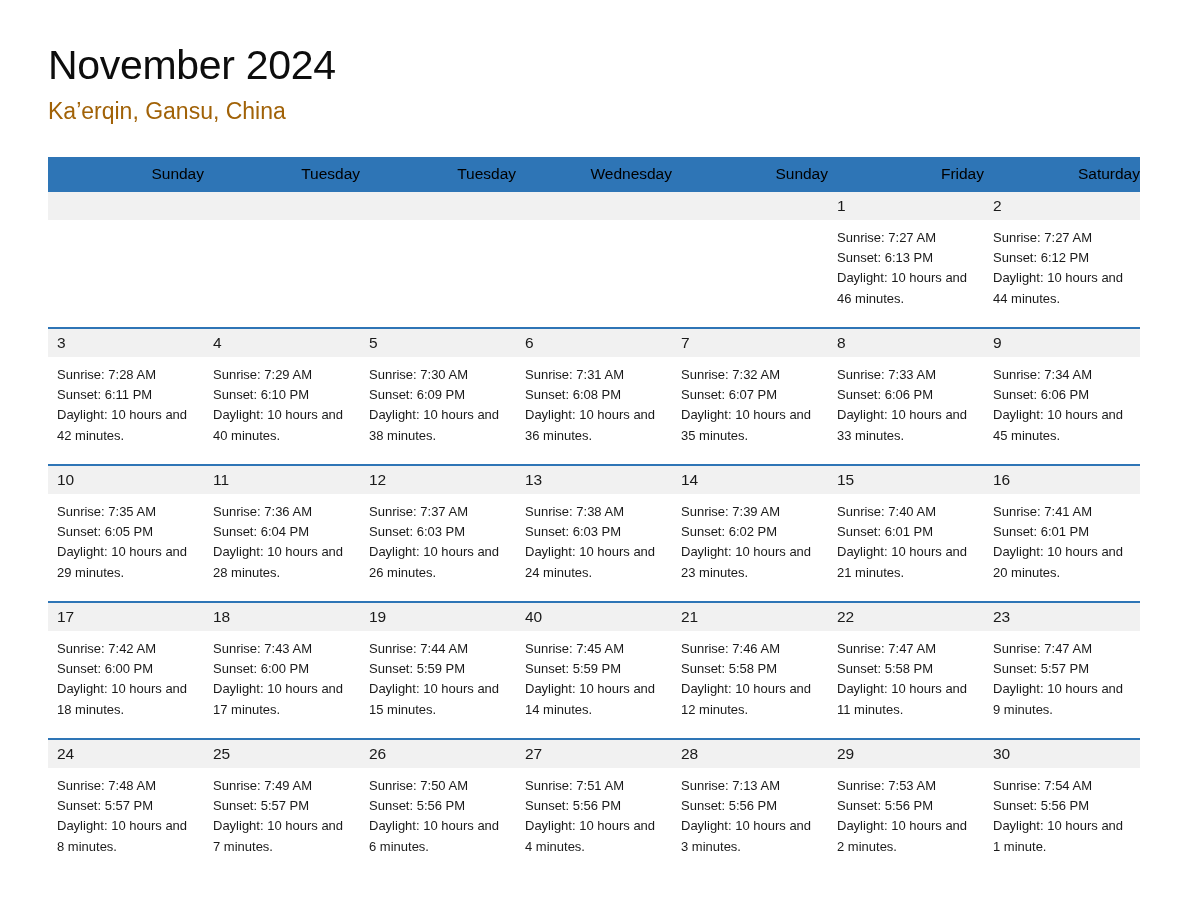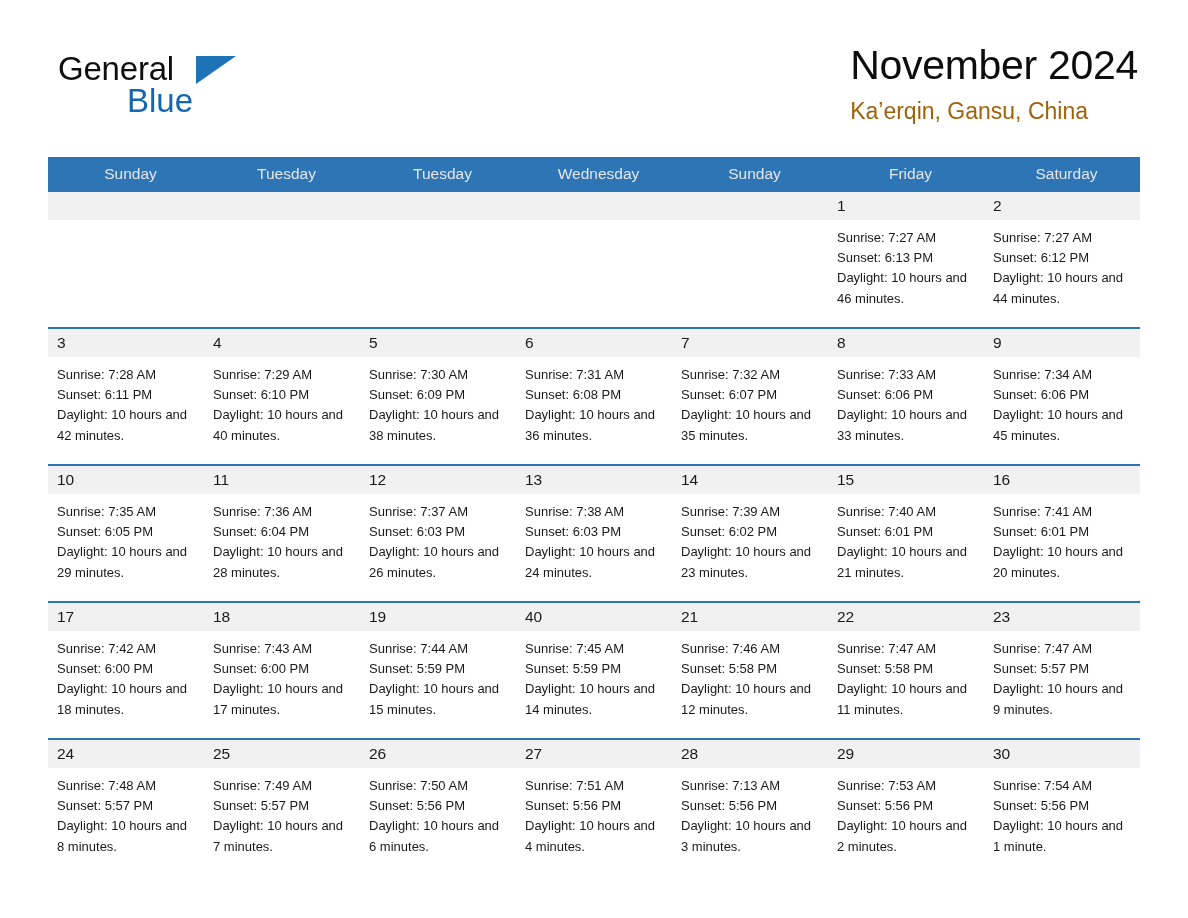--- a/index.html
+++ b/index.html
@@ -89,24 +89,24 @@
 
   
   .calendar {
     width: 1092px;
     border-collapse: collapse;
     table-layout: fixed;
     margin-top: 47px;
   }
   .calendar th {
     background: #2e75b6;
-    color: #e5e5e5;
+    color: #000000;
     font-size: 15.5px;
     font-weight: 400;
-    text-align: center;
+    text-align: right;
     padding: 8px 0 9px 9px;
     height: 17px;
     border: none;
   }
   .calendar td {
     vertical-align: top;
     padding: 0;
     border: none;
     height: 135px;
     background: #ffffff;
@@ -133,25 +133,20 @@
   .dayinfo .wrap { white-space: normal; }
   td.empty .daynum { color: transparent; }
 </style>
 </head>
 <body>
 
 <div class="page">
 
   <div class="header">
 
-    <div class="brand">
-      <span class="brand-general">General</span>
-      <span class="brand-triangle"></span>
-      <span class="brand-blue">Blue</span>
-    </div>
 
     <div class="title-block">
       <div class="cal-title">November 2024</div>
       <div class="cal-subtitle">Ka’erqin, Gansu, China</div>
     </div>
 
   </div>
 
   <table class="calendar">
     <thead>

